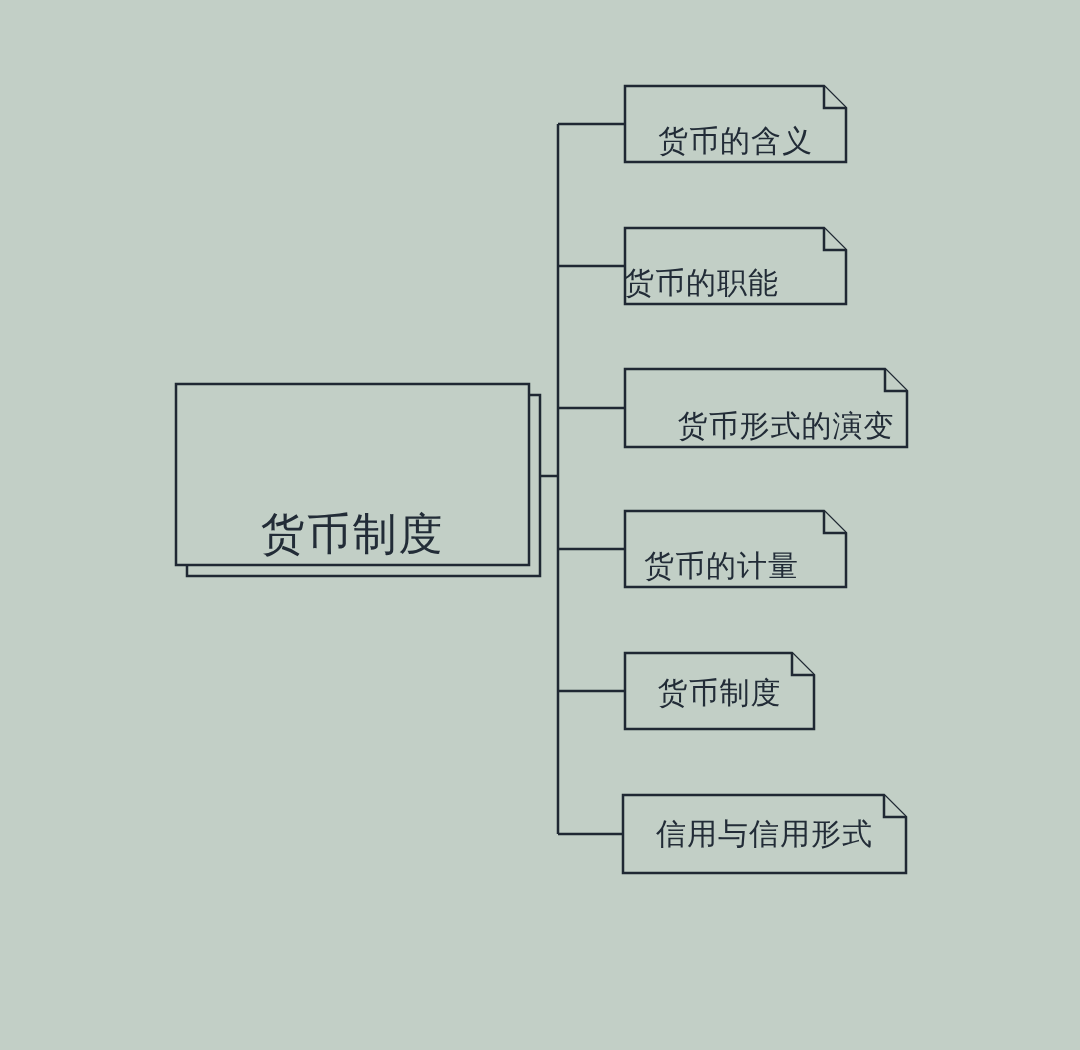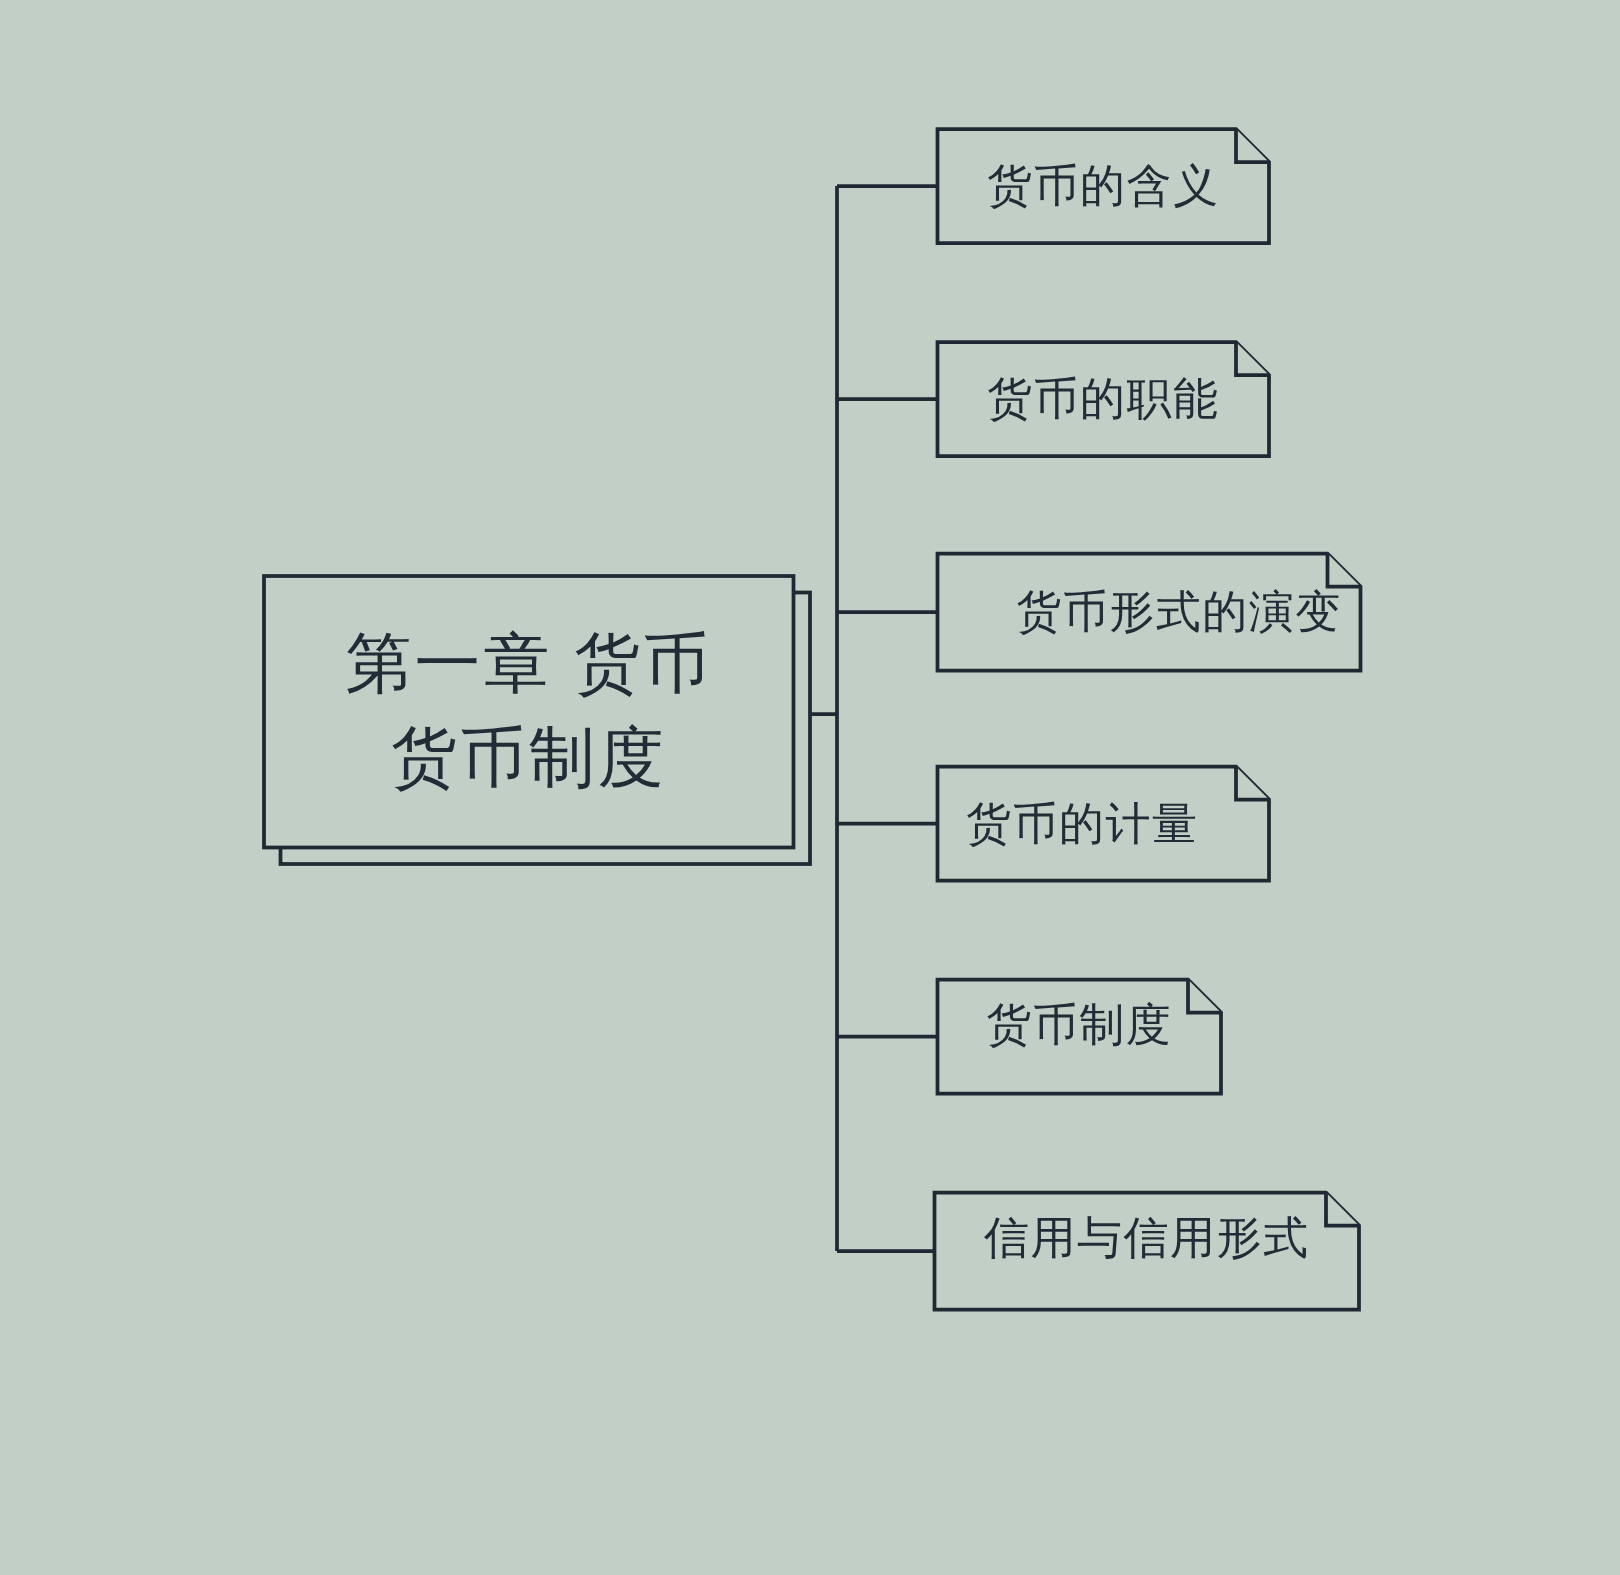--- a/index.html
+++ b/index.html
@@ -35,21 +35,21 @@
   .fold {
     stroke: var(--line);
     stroke-width: 2.5;
     fill: var(--bg);
   }
   .node {
     position: absolute;
     display: flex;
     flex-direction: column;
     align-items: center;
-    justify-content: center;
+    justify-content: flex-end;
     color: var(--text);
     cursor: default;
     border-radius: 30px;
   }
   .node.root {
     font-size: 44px;
     line-height: 1.42;
     letter-spacing: 2px;
     text-align: center;
   }
@@ -91,29 +91,28 @@
     <path class="fold" d="M824,511 V533 H846"></path>
 
     <path class="box" d="M625,653 H792 L814,675 V729 H625 Z"></path>
     <path class="fold" d="M792,653 V675 H814"></path>
 
     <path class="box" d="M623,795 H884 L906,817 V873 H623 Z"></path>
     <path class="fold" d="M884,795 V817 H906"></path>
   </svg>
 
   <div class="node root" style="left:176px; top:384px; width:353px; height:181px;">
-    <span>第一章 货币</span>
     <span>货币制度</span>
   </div>
 
   <div class="node child" style="left:625px; top:86px; width:221px; height:76px;">
     <span>货币的含义</span>
   </div>
 
-  <div class="node child" style="left:625px; top:228px; width:221px; height:76px;font-family:Liberation Mono, monospace;">
+  <div class="node child" style="left:591px; top:228px; width:221px; height:76px;font-family:Liberation Mono, monospace;">
     <span>货币的职能</span>
   </div>
 
   <div class="node child" style="left:625px; top:369px; width:322px; height:78px;">
     <span>货币形式的演变</span>
   </div>
 
   <div class="node child" style="left:625px; top:511px; width:193px; height:76px;">
     <span>货币的计量</span>
   </div>

